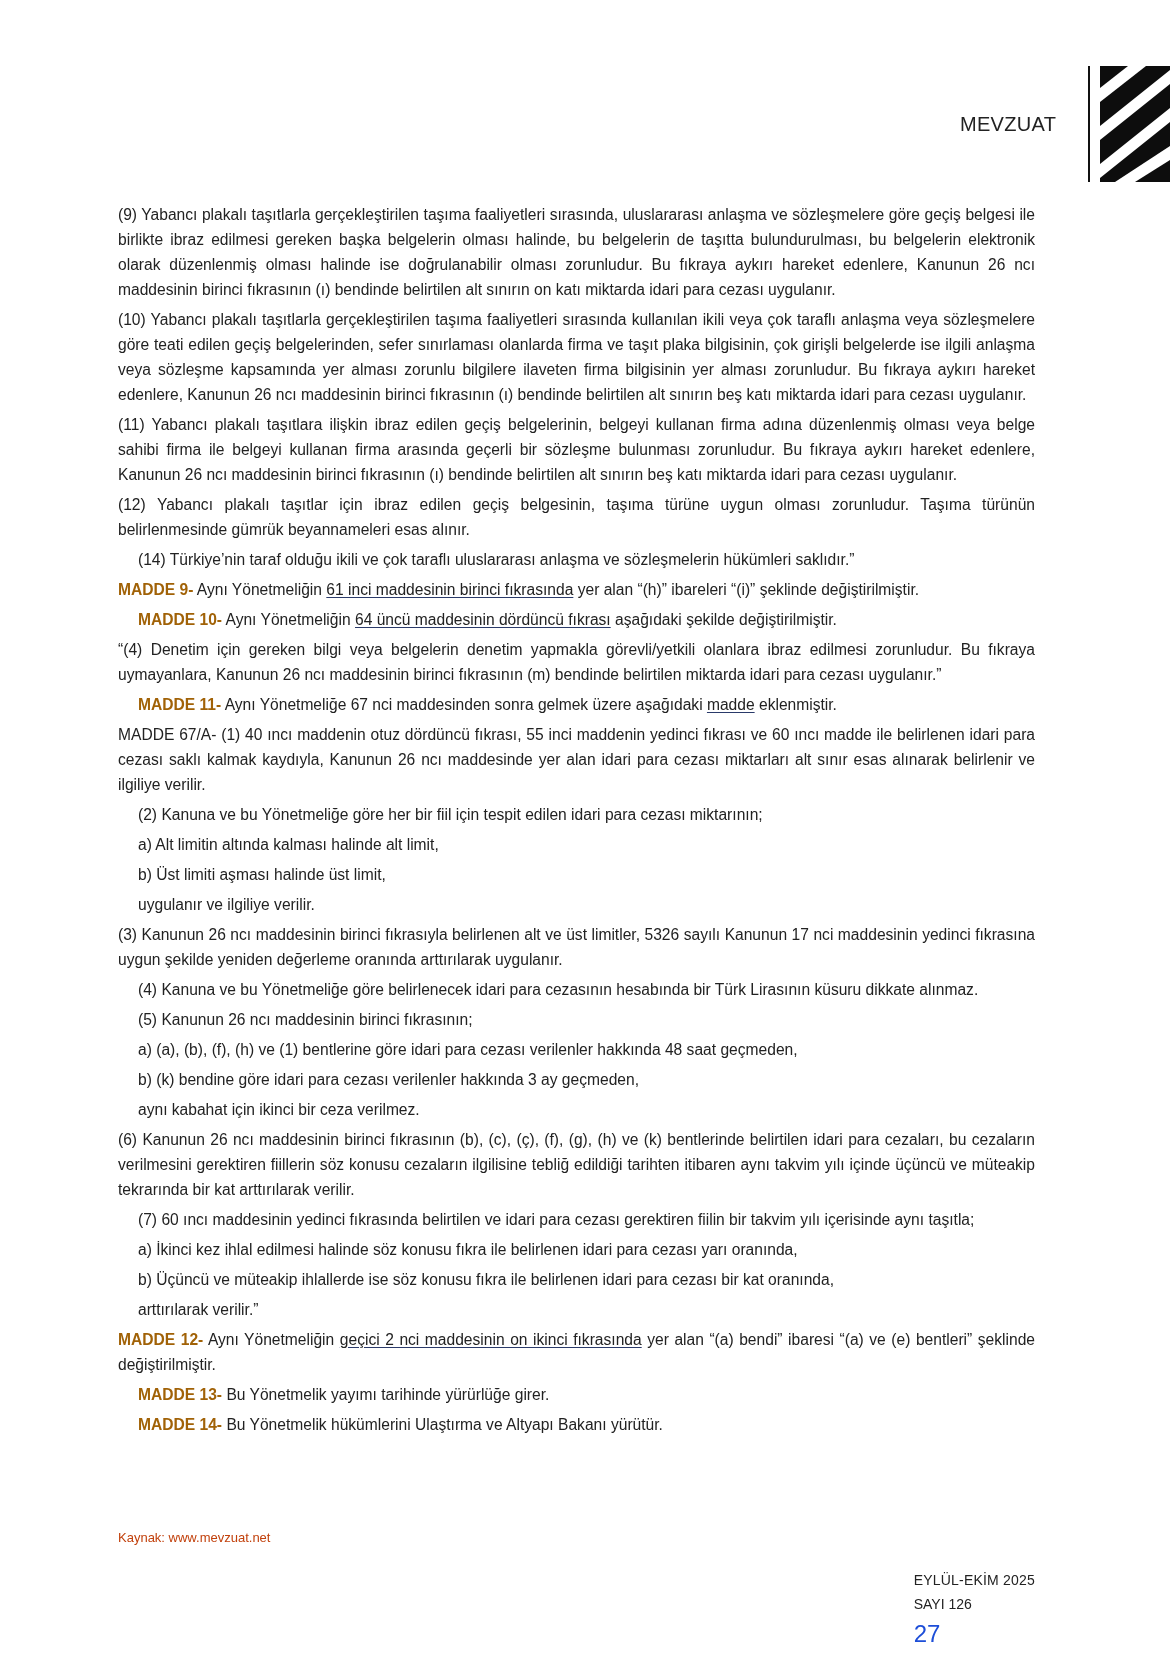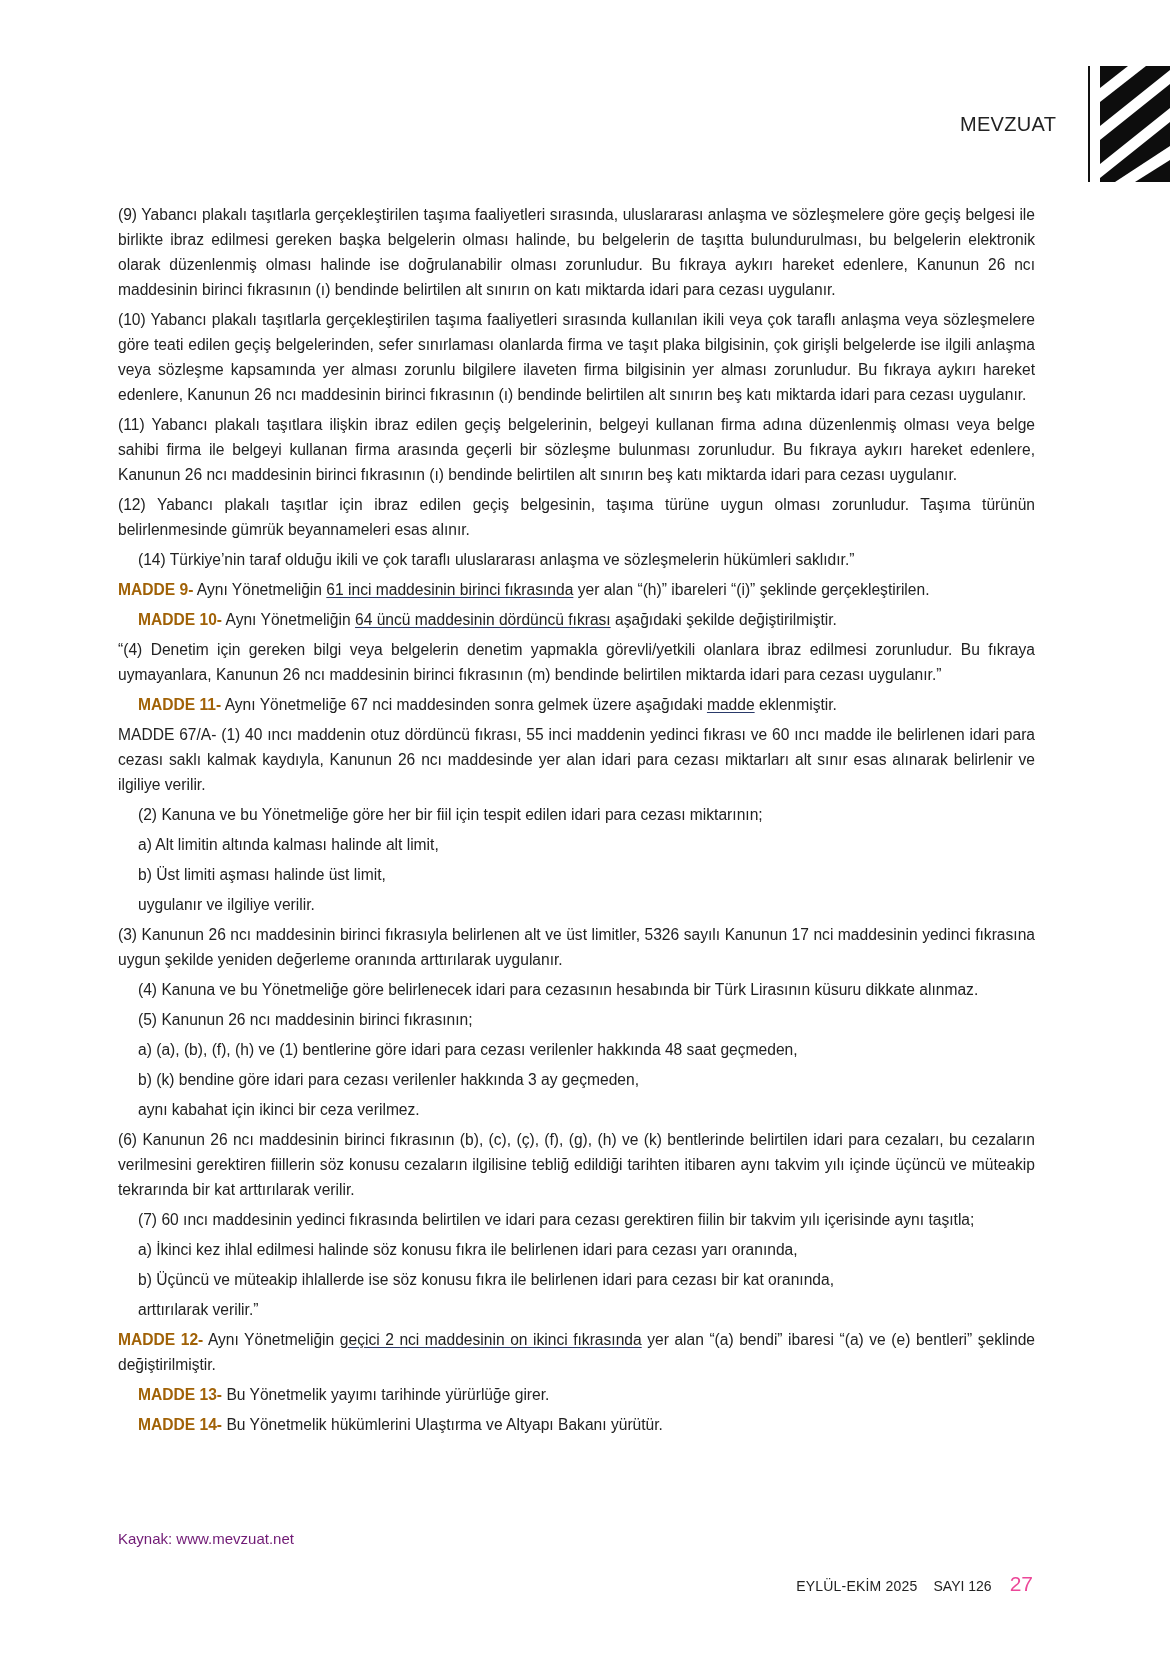--- a/index.html
+++ b/index.html
@@ -6,24 +6,24 @@
   body { width: 1170px; height: 1660px; position: relative; overflow: hidden;
          font-family: "Liberation Sans", sans-serif; color: #222222; }
   .header-label { position: absolute; left: 960px; top: 113px; font-size: 20px; letter-spacing: 0.3px; color: #222; }
   .header-rule { position: absolute; left: 1088px; top: 66px; width: 2px; height: 116px; background: #111; }
   .stripe-logo { position: absolute; left: 1100px; top: 66px; width: 70px; height: 116px; overflow: hidden; }
   .content { position: absolute; left: 118px; top: 202px; width: 917px; font-size: 15.6px; line-height: 25px; }
   .content p { margin: 0 0 5px 0; text-align: justify; }
   .content p.short { text-align: left; margin-left: 20px; }
   .content b { font-weight: bold; color: #a16207; }
   .content u { text-decoration: underline; text-decoration-color: #2a3a6a; text-underline-offset: 2px; }
-  .source { position: absolute; left: 118px; top: 1530px; font-size: 15px; color: #701a75; }
-  .footer { position: absolute; right: 137px; top: 1572px; font-size: 14px; color: #222; display: flex; align-items: baseline; gap: 16px; }
+  .source { position: absolute; left: 118px; top: 1530px; font-size: 13px; color: #c2410c; }
+  .footer { position: absolute; right: 137px; top: 1572px; font-size: 14px; color: #222; display: flex; align-items: baseline; gap: 8px; flex-direction: column; }
   .footer .issue-date { letter-spacing: 0.2px; }
-  .footer .page-number { font-size: 21px; color: #ec4899; margin-left: 2px; }
+  .footer .page-number { font-size: 24px; color: #1d4ed8; margin-left: 2px; }
 </style>
 </head>
 <body>
 
 <div class="header-label">MEVZUAT</div>
 <div class="header-rule"></div>
 <div class="stripe-logo">
   <svg width="70" height="116" viewBox="0 0 70 116">
     <rect width="70" height="116" fill="#ffffff"></rect>
     <g fill="#0d0d0d">
@@ -36,21 +36,21 @@
   </svg>
 </div>
 
 <div class="content">
   <p>(9) Yabancı plakalı taşıtlarla gerçekleştirilen taşıma faaliyetleri sırasında, uluslararası anlaşma ve sözleşmelere göre geçiş belgesi ile birlikte ibraz edilmesi gereken başka belgelerin olması halinde, bu belgelerin de taşıtta bulundurulması, bu belgelerin elektronik olarak düzenlenmiş olması halinde ise doğrulanabilir olması zorunludur. Bu fıkraya aykırı hareket edenlere, Kanunun 26 ncı maddesinin birinci fıkrasının (ı) bendinde belirtilen alt sınırın on katı miktarda idari para cezası uygulanır.</p>
   <p>(10) Yabancı plakalı taşıtlarla gerçekleştirilen taşıma faaliyetleri sırasında kullanılan ikili veya çok taraflı anlaşma veya sözleşmelere göre teati edilen geçiş belgelerinden, sefer sınırlaması olanlarda firma ve taşıt plaka bilgisinin, çok girişli belgelerde ise ilgili anlaşma veya sözleşme kapsamında yer alması zorunlu bilgilere ilaveten firma bilgisinin yer alması zorunludur. Bu fıkraya aykırı hareket edenlere, Kanunun 26 ncı maddesinin birinci fıkrasının (ı) bendinde belirtilen alt sınırın beş katı miktarda idari para cezası uygulanır.</p>
   <p>(11) Yabancı plakalı taşıtlara ilişkin ibraz edilen geçiş belgelerinin, belgeyi kullanan firma adına düzenlenmiş olması veya belge sahibi firma ile belgeyi kullanan firma arasında geçerli bir sözleşme bulunması zorunludur. Bu fıkraya aykırı hareket edenlere, Kanunun 26 ncı maddesinin birinci fıkrasının (ı) bendinde belirtilen alt sınırın beş katı miktarda idari para cezası uygulanır.</p>
   <p>(12) Yabancı plakalı taşıtlar için ibraz edilen geçiş belgesinin, taşıma türüne uygun olması zorunludur. Taşıma türünün belirlenmesinde gümrük beyannameleri esas alınır.</p>
   <p class="short">(14) Türkiye’nin taraf olduğu ikili ve çok taraflı uluslararası anlaşma ve sözleşmelerin hükümleri saklıdır.”</p>
 
-  <p><b>MADDE 9-</b><span> Aynı Yönetmeliğin </span><u>61 inci maddesinin birinci fıkrasında</u><span> yer alan “(h)” ibareleri “(i)” şeklinde gerçekleştirilen.</span></p>
+  <p><b>MADDE 9-</b><span> Aynı Yönetmeliğin </span><u>61 inci maddesinin birinci fıkrasında</u><span> yer alan “(h)” ibareleri “(i)” şeklinde değiştirilmiştir.</span></p>
 
   <p class="short"><b>MADDE 10-</b><span> Aynı Yönetmeliğin </span><u>64 üncü maddesinin dördüncü fıkrası</u><span> aşağıdaki şekilde değiştirilmiştir.</span></p>
 
   <p>“(4) Denetim için gereken bilgi veya belgelerin denetim yapmakla görevli/yetkili olanlara ibraz edilmesi zorunludur. Bu fıkraya uymayanlara, Kanunun 26 ncı maddesinin birinci fıkrasının (m) bendinde belirtilen miktarda idari para cezası uygulanır.”</p>
 
   <p class="short"><b>MADDE 11-</b><span> Aynı Yönetmeliğe 67 nci maddesinden sonra gelmek üzere aşağıdaki </span><u>madde</u><span> eklenmiştir.</span></p>
 
   <p>MADDE 67/A- (1) 40 ıncı maddenin otuz dördüncü fıkrası, 55 inci maddenin yedinci fıkrası ve 60 ıncı madde ile belirlenen idari para cezası saklı kalmak kaydıyla, Kanunun 26 ncı maddesinde yer alan idari para cezası miktarları alt sınır esas alınarak belirlenir ve ilgiliye verilir.</p>
   <p class="short">(2) Kanuna ve bu Yönetmeliğe göre her bir fiil için tespit edilen idari para cezası miktarının;</p>
   <p class="short">a) Alt limitin altında kalması halinde alt limit,</p>

